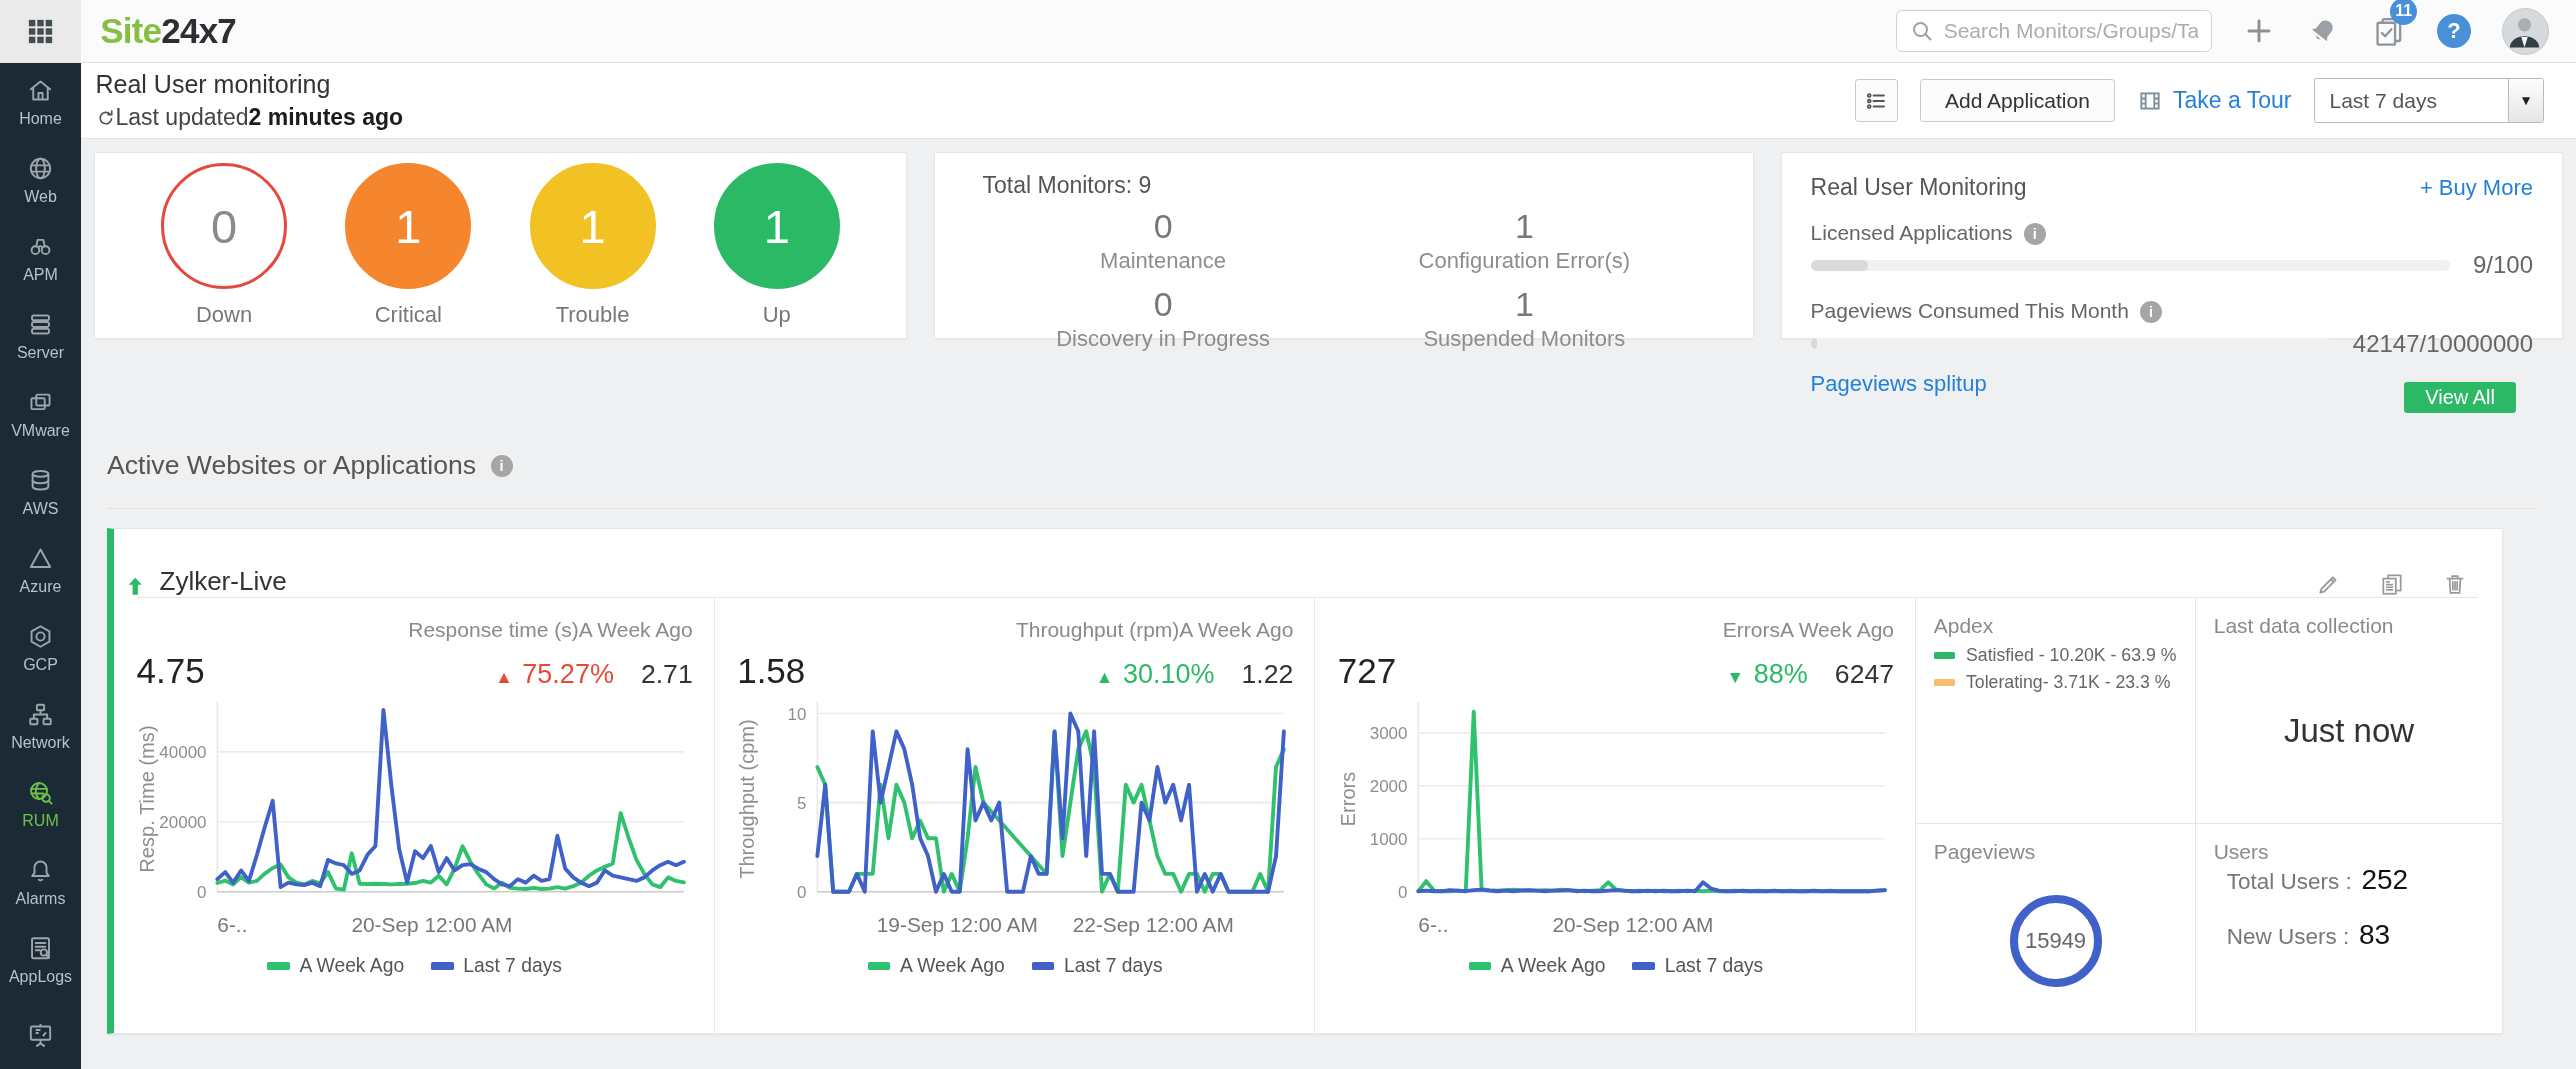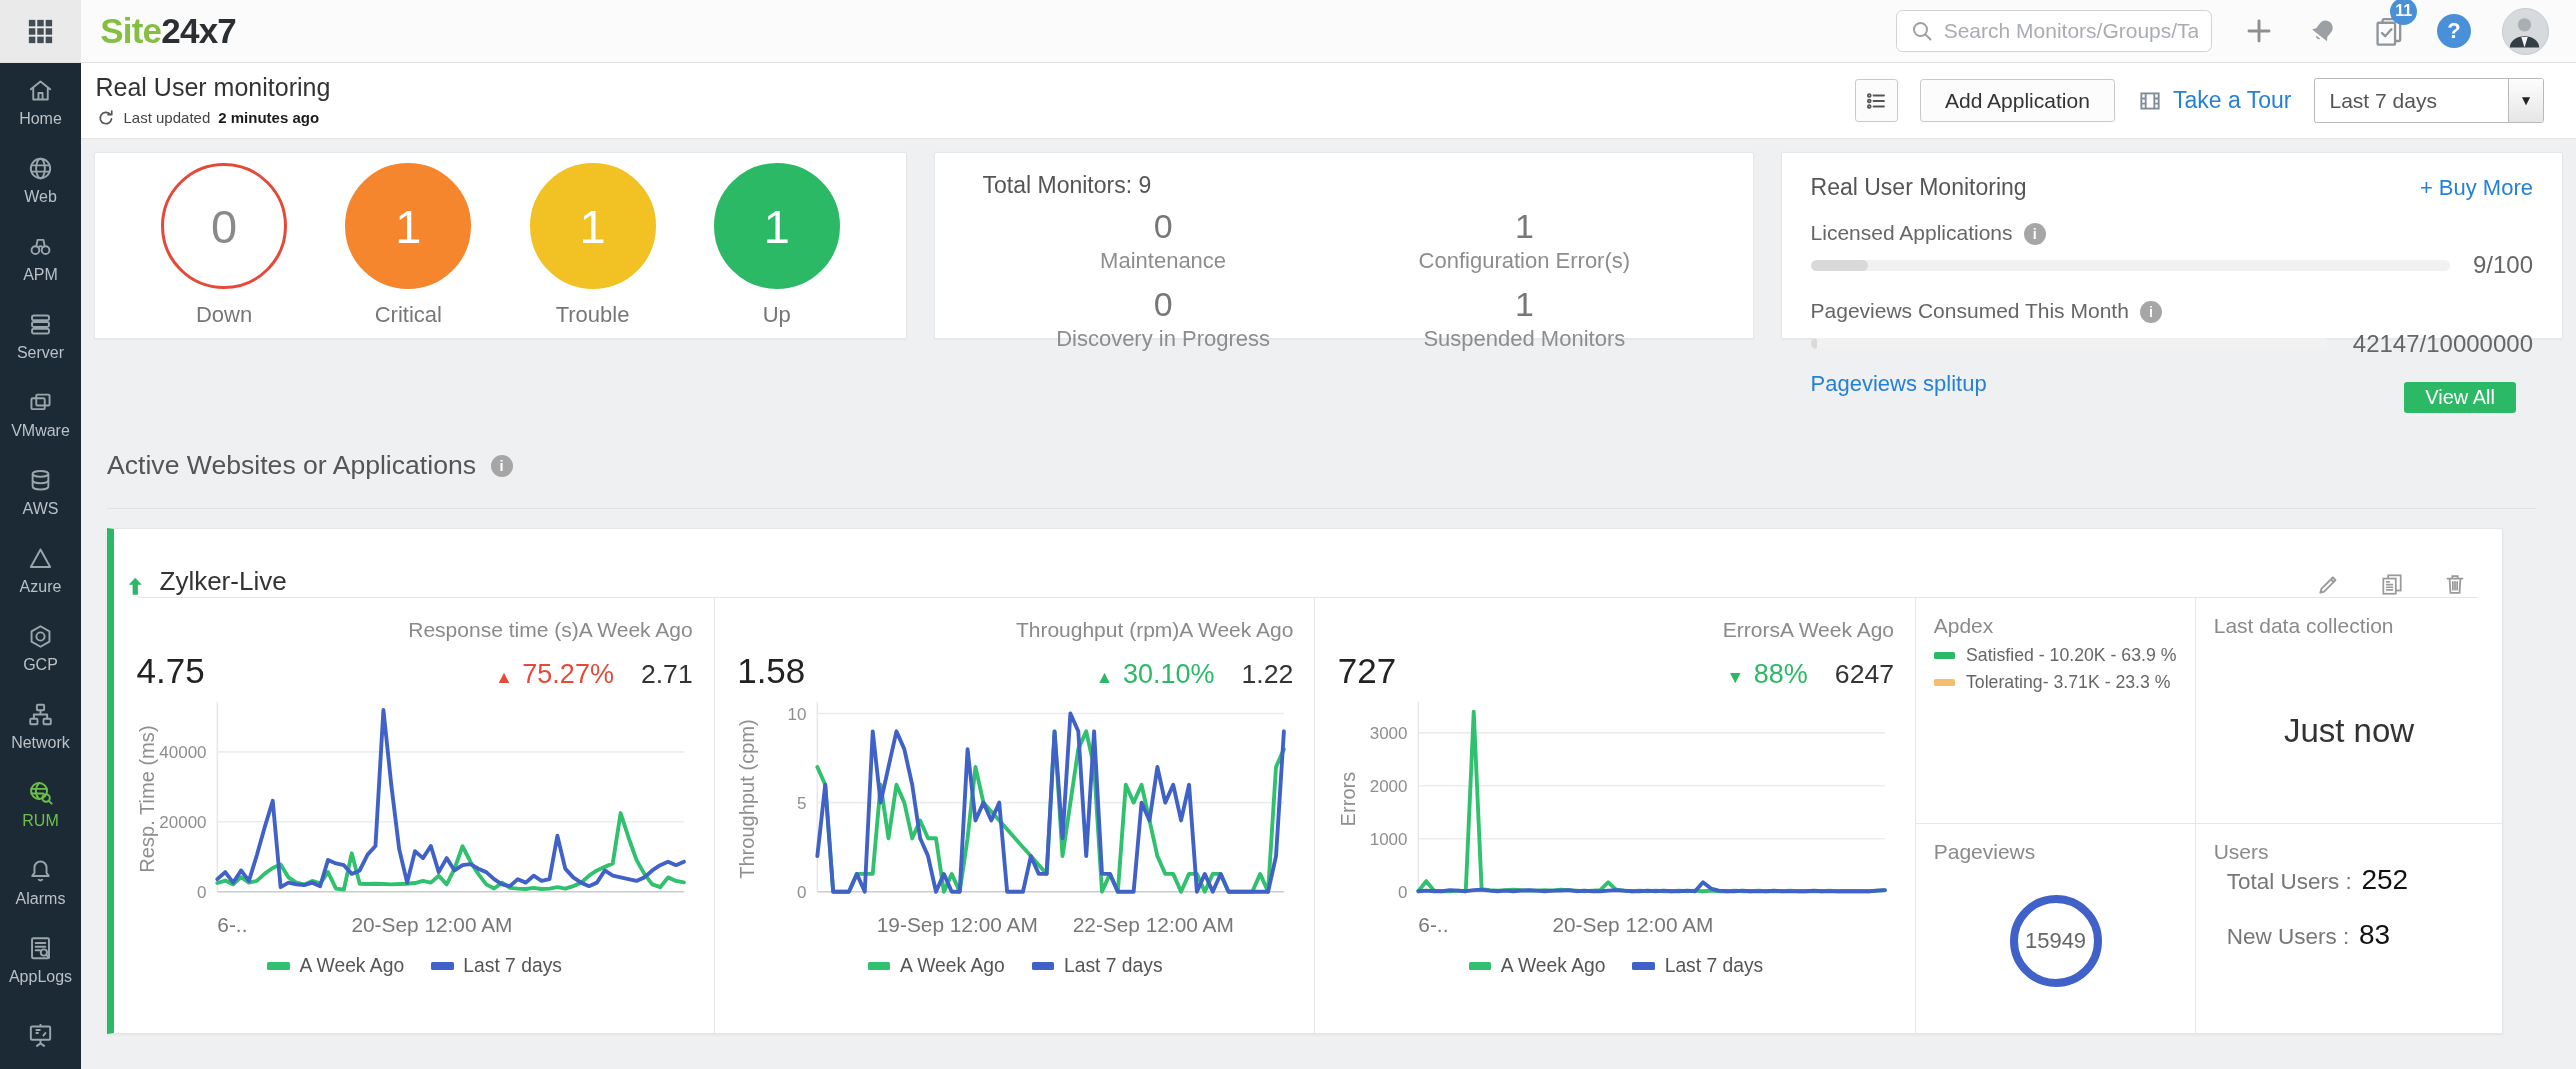--- a/index.html
+++ b/index.html
@@ -22,21 +22,21 @@
 .layout{display:flex;height:1007px}
 .sidebar{width:81px;background:#1c2a35;flex:none;display:flex;flex-direction:column;overflow:hidden}
 .side-item{height:78px;display:flex;flex-direction:column;align-items:center;justify-content:center;gap:5.6px;color:#9aa5ac;flex:none;cursor:pointer}
 .side-item .lbl{font-size:16px;color:#b9c1c6}
 .side-item.active{color:#6cc04a}
 .side-item.active .lbl{color:#6cc04a}
 .main{flex:1;display:flex;flex-direction:column;min-width:0}
 
 .page-header{height:76px;background:#fff;border-bottom:0.8px solid #e5e5e5;display:flex;align-items:center;justify-content:space-between;padding:0 32px 0 14.5px;flex:none}
 .ph-title{font-size:25px;color:#333}
-.ph-sub{display:flex;align-items:center;gap:8px;margin-top:5.6px;font-size:15px;color:#444}
+.ph-sub{display:flex;align-items:center;gap:0;margin-top:5.6px;font-size:23px;color:#444}
 .ph-sub b{color:#1b1b1b}
 .ph-right{display:flex;align-items:center;gap:22.5px}
 .icon-btn{width:43px;height:43px;border:0.8px solid #c9c9c9;border-radius:3.2px;background:#fcfcfc;display:flex;align-items:center;justify-content:center;cursor:pointer}
 .btn{height:43px;padding:0 24px;border:0.8px solid #c8c8c8;border-radius:3.2px;background:#fcfcfc;font-size:21px;color:#333;display:flex;align-items:center;cursor:pointer}
 .tour{display:flex;align-items:center;gap:9.7px;color:#2581d8;font-size:23px;cursor:pointer}
 .select{width:230px;height:45px;border:0.8px solid #b9b9b9;border-radius:2.4px;background:#fff;display:flex;align-items:center;justify-content:space-between;font-size:21px;color:#555;padding-left:14.5px;cursor:pointer}
 .caret-box{width:35px;height:43px;background:linear-gradient(#fdfdfd,#e6e6e6);border-left:0.8px solid #b9b9b9;display:flex;align-items:center;justify-content:center;font-size:13.7px;color:#222}
 
 .content{flex:1;padding:13px 13px 0 13px;overflow:hidden}
 .summary-row{display:flex;gap:26.6px}

